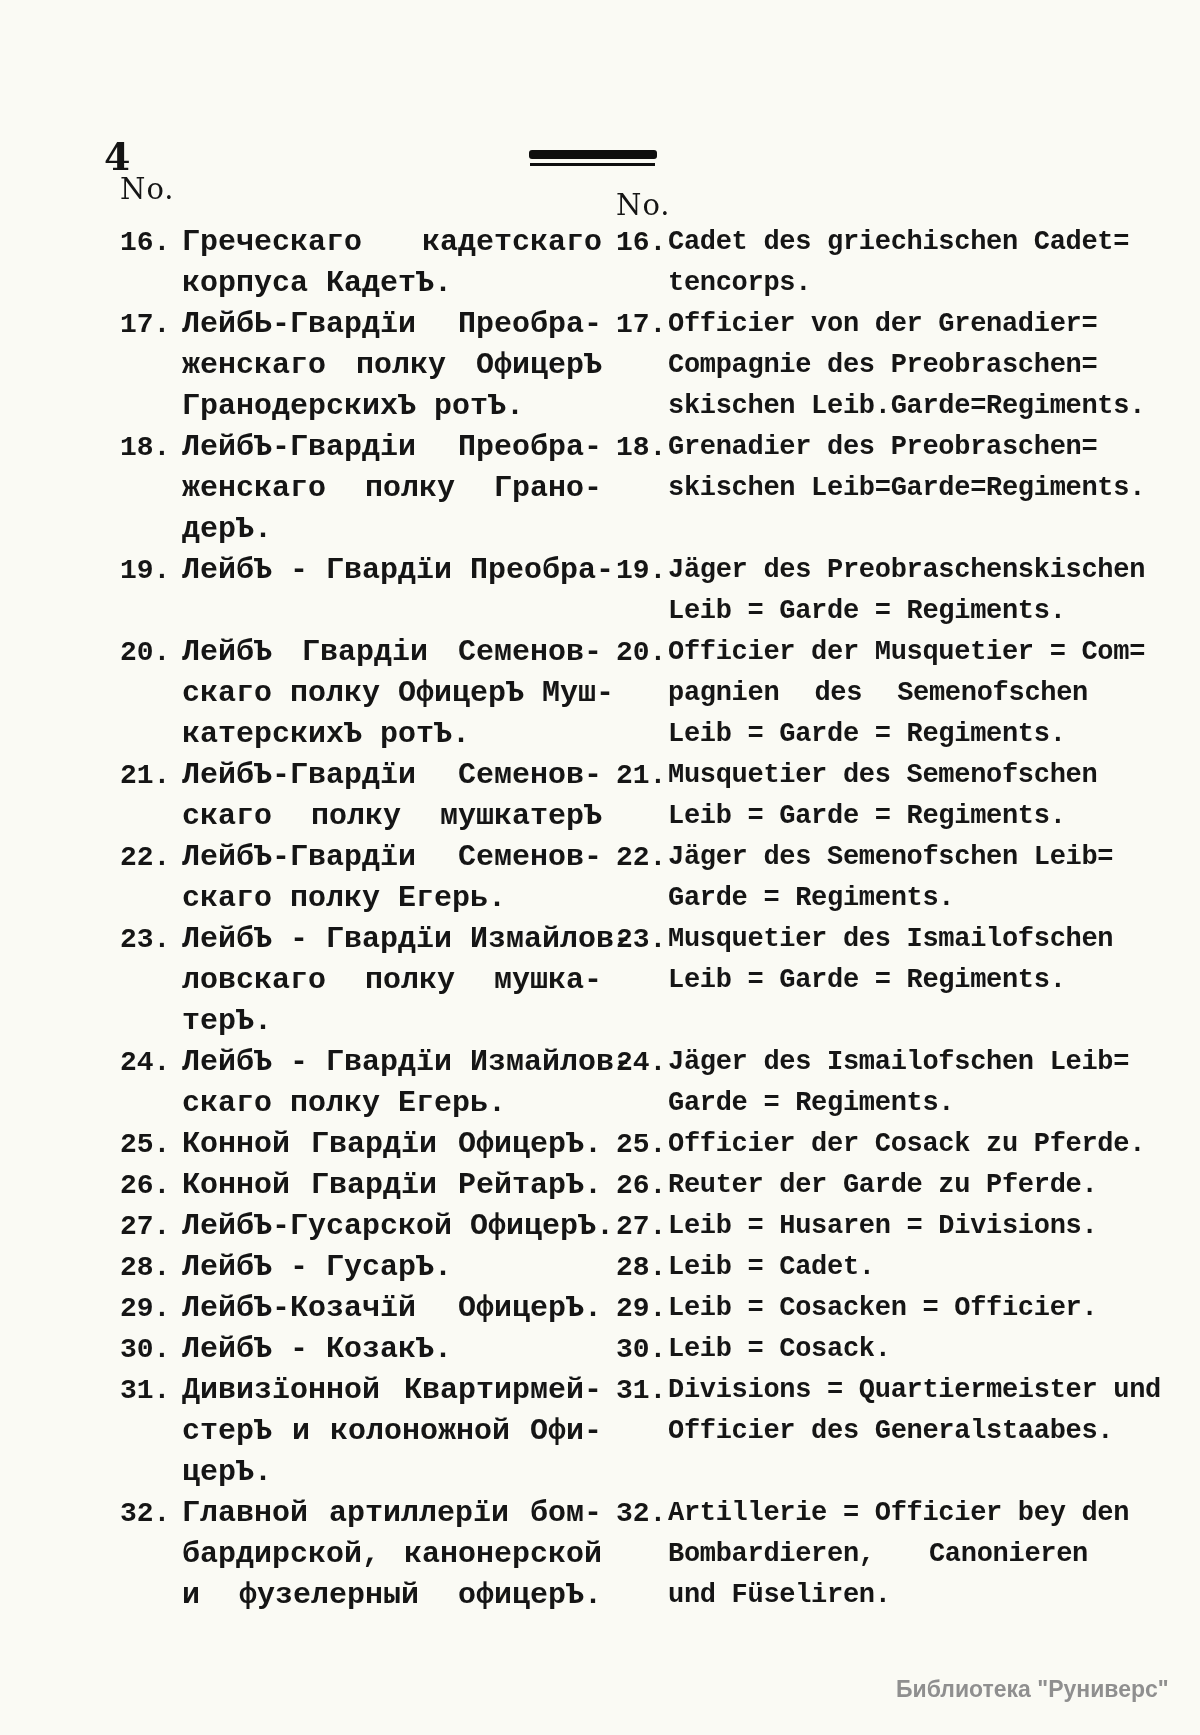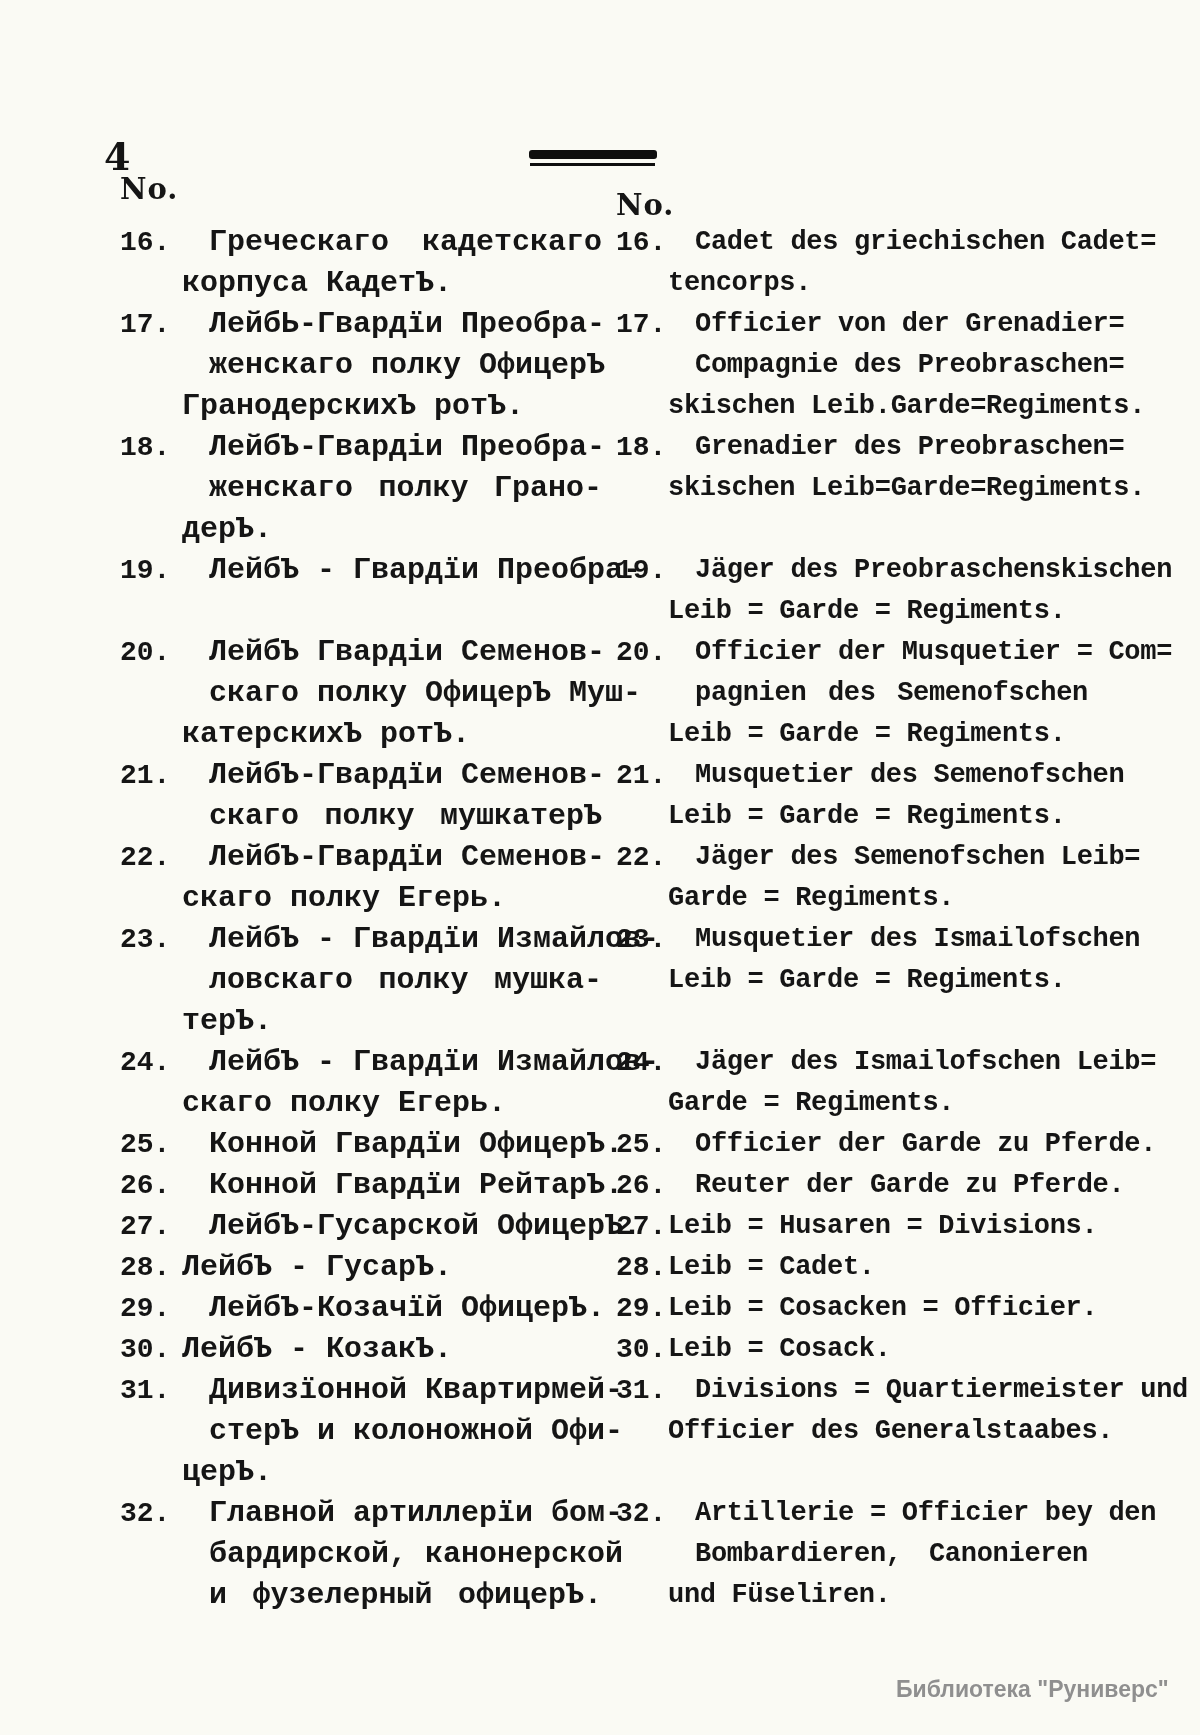--- a/index.html
+++ b/index.html
@@ -15,42 +15,42 @@
   .page-number {
     position:absolute; left:104px; top:134px;
     font-size:38px; font-weight:bold;
   }
 
   .rule { position:absolute; background:#0e0e0e; }
   .rule-thick { left:529px; top:150px; width:128px; height:9px; border-radius:3px; }
   .rule-thin  { left:530px; top:163px; width:125px; height:3px; }
 
   .col-header {
-    position:absolute; font-size:29px; font-weight:bold; letter-spacing:1px;
+    position:absolute; font-size:29px; font-weight:normal; letter-spacing:1px;
   }
   .col-header-left  { left:120px; top:172px; }
   .col-header-right { left:616px; top:188px; }
 
   .entries { position:absolute; left:120px; top:222px; width:968px;font-family:Liberation Mono, monospace; }
 
   .row {
     display:grid;
     grid-template-columns:62px 420px 14px 52px 420px;
     align-items:start;
   }
   .cell { min-height:41px; }
 
   .num {
     font-size:28px; font-weight:bold; line-height:41px; white-space:nowrap;
   }
   .ru { font-size:30px; font-weight:bold; }
   .de { font-size:27px; font-weight:bold; letter-spacing:-0.3px; }
 
   .line { line-height:41px; white-space:nowrap; overflow:visible; }
-  .line.fill { text-align:justify; text-align-last:justify;margin-left:27px; }
+  .line.fill { text-align:justify; text-align-last:justify; }
   .line.left { text-align:center; text-align-last:left; }
 
   .watermark {
     position:absolute; left:896px; top:1676px;
     font-family:"Liberation Sans","DejaVu Sans",sans-serif;
     font-size:23px; font-weight:bold; color:#8f8f8f;
   }
 </style>
 </head>
 <body>
@@ -190,21 +190,21 @@
         </div>
       </div>
       <div class="row">
         <div class="cell num">25.</div>
         <div class="cell ru">
           <div class="line fill">Конной Гвардїи ОфицерЪ.</div>
         </div>
         <div class="cell"></div>
         <div class="cell num">25.</div>
         <div class="cell de">
-          <div class="line fill">Officier der Garde zu Pferde.</div>
+          <div class="line fill">Officier der Cosack zu Pferde.</div>
         </div>
       </div>
       <div class="row">
         <div class="cell num">26.</div>
         <div class="cell ru">
           <div class="line fill">Конной Гвардїи РейтарЪ.</div>
         </div>
         <div class="cell"></div>
         <div class="cell num">26.</div>
         <div class="cell de">

